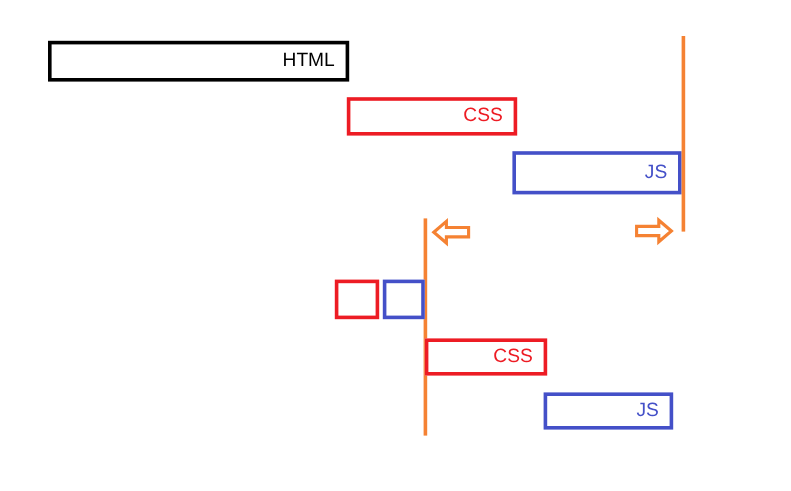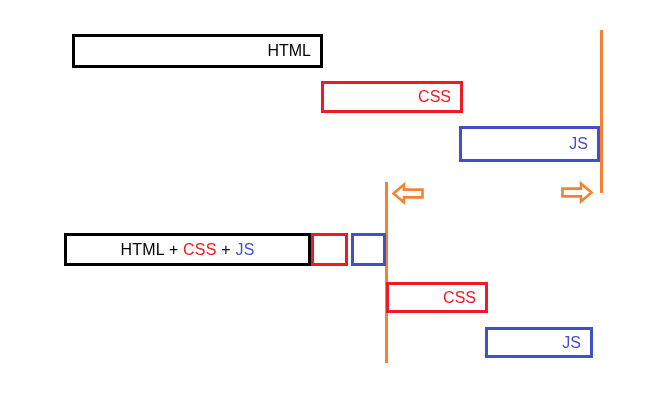--- a/index.html
+++ b/index.html
@@ -7,21 +7,20 @@
     padding: 0;
     background: #ffffff;
   }
   #stage {
     position: relative;
     width: 580px;
     height: 409px;
     background: #ffffff;
     overflow: hidden;
     font-family: "Liberation Sans", sans-serif;
-    margin-left: 32px;
   }
   .bar {
     position: absolute;
     box-sizing: border-box;
     background: #ffffff;
     display: flex;
     align-items: center;
     justify-content: flex-end;
   }
   .bar-label {
@@ -169,25 +168,20 @@
 
   <svg class="arrow-left" viewBox="0 0 34 25">
     <path d="M2.5 12.5 L13 3.5 L13 8.6 L31.5 8.6 L31.5 16.4 L13 16.4 L13 21.5 Z" fill="#ffffff" stroke="#F58233" stroke-width="2.6" stroke-linejoin="miter"></path>
   </svg>
 
 
   <svg class="arrow-right" viewBox="0 0 34 25">
     <path d="M31.5 12.5 L21 3.5 L21 8.6 L2.5 8.6 L2.5 16.4 L21 16.4 L21 21.5 Z" fill="#ffffff" stroke="#F58233" stroke-width="2.6" stroke-linejoin="miter"></path>
   </svg>
 
-  <div class="bar bar-combined">
-    <span class="bar-label">
-      <span class="tok-html">HTML</span><span class="tok-plus"> + </span><span class="tok-css">CSS</span><span class="tok-plus"> + </span><span class="tok-js">JS</span>
-    </span>
-  </div>
 
   <div class="bar stub-css">
     <span class="bar-label"></span>
   </div>
 
   <div class="bar stub-js">
     <span class="bar-label"></span>
   </div>
 
   <div class="bar bar-css-bottom">

